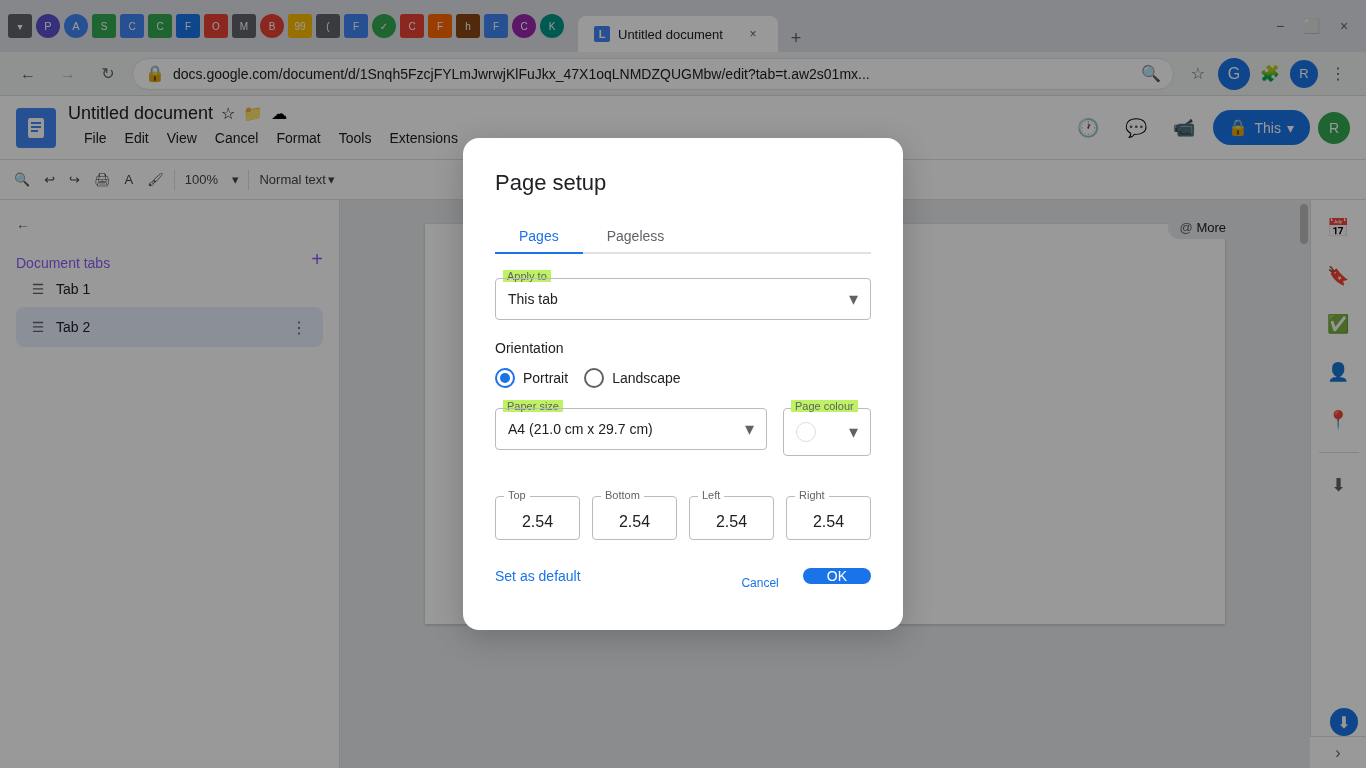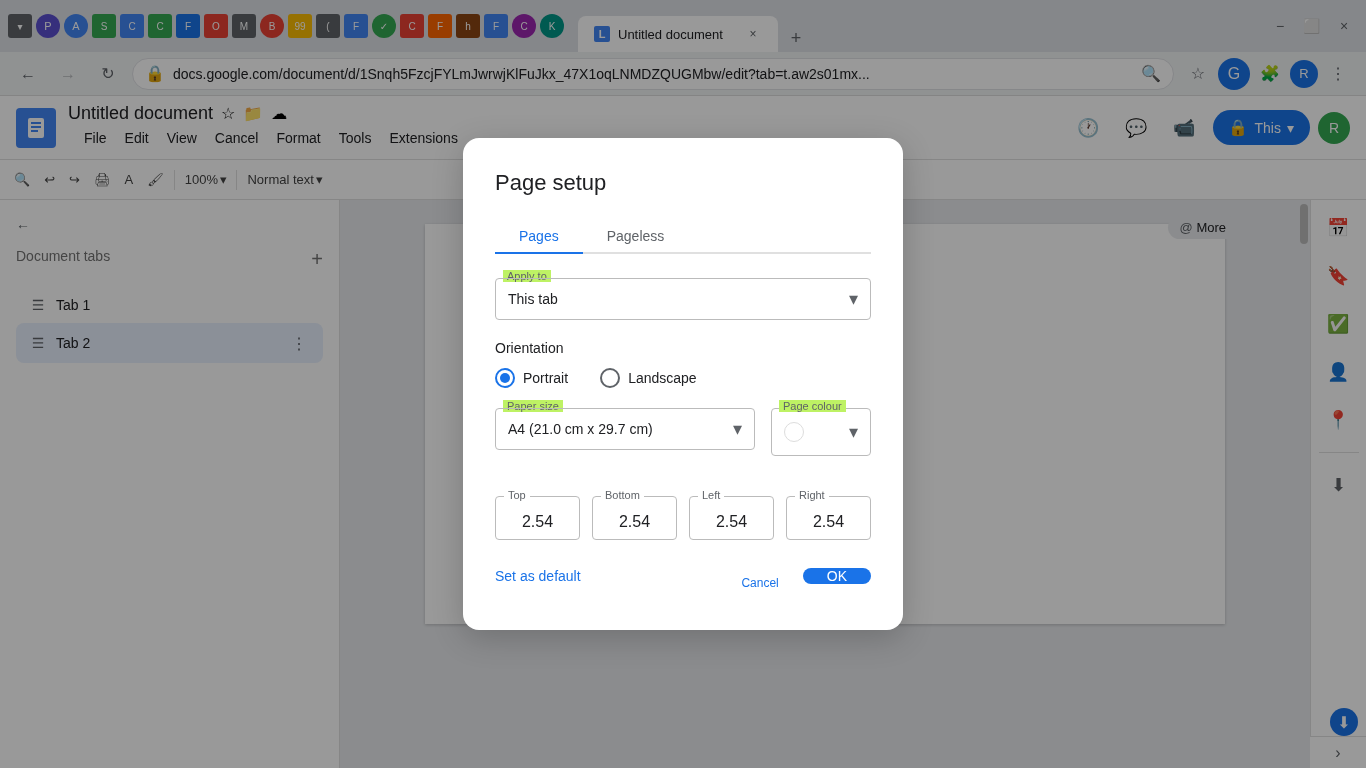--- a/index.html
+++ b/index.html
@@ -33,27 +33,27 @@
     .app-menu-item { padding: 6px 8px; font-size: 14px; color: #202124; cursor: pointer; border-radius: 4px; }
     .header-right { margin-left: auto; display: flex; align-items: center; gap: 8px; }
     .share-btn { background: #1a73e8; color: white; border: none; border-radius: 20px; padding: 8px 16px; font-size: 14px; cursor: pointer; display: flex; align-items: center; gap: 6px; }
     .header-icon { width: 40px; height: 40px; border-radius: 50%; display: flex; align-items: center; justify-content: center; font-size: 18px; color: #5f6368; cursor: pointer; }
     .user-avatar { width: 32px; height: 32px; border-radius: 50%; background: #34a853; color: white; display: flex; align-items: center; justify-content: center; font-size: 14px; font-weight: 500; cursor: pointer; }
 
     
     .format-toolbar { background: #fff; height: 40px; display: flex; align-items: center; padding: 0 8px; gap: 2px; border-bottom: 1px solid #e0e0e0; }
     .fmt-btn { height: 30px; padding: 0 6px; display: flex; align-items: center; justify-content: center; font-size: 13px; color: #444; cursor: pointer; border-radius: 4px; white-space: nowrap; gap: 2px; }
     .fmt-divider { width: 1px; height: 20px; background: #e0e0e0; margin: 0 2px; }
-    .zoom-control { display: flex; gap: 2px; font-size: 13px; color: #444; }
+    .zoom-control { display: flex; gap: 14px; font-size: 13px; color: #444; }
 
     
     .main-area { display: flex; height: calc(768px - 52px - 44px - 64px - 40px); }
     .sidebar { width: 340px; background: #fff; border-right: 1px solid #e0e0e0; padding: 16px; flex-shrink: 0; }
     .sidebar-back { display: flex; align-items: center; gap: 8px; cursor: pointer; margin-bottom: 16px; font-size: 14px; color: #5f6368; }
-    .sidebar-title { font-size: 14px; color: #737373; font-weight: 400; margin-bottom: 16px; display: flex; justify-content: space-between; align-items: flex-start; }
+    .sidebar-title { font-size: 14px; color: #8b5cf6; font-weight: 400; display: flex; justify-content: space-between; align-items: flex-end; }
     .tab-item { display: flex; align-items: center; gap: 8px; padding: 8px 12px; border-radius: 8px; cursor: pointer; font-size: 14px; color: #202124; }
     .tab-item.active { background: #e8f0fe; }
     .tab-item-icon { width: 20px; height: 20px; display: flex; align-items: center; justify-content: center; font-size: 14px; color: #5f6368; }
     .tab-item-text { flex: 1; }
     .tab-item-menu { width: 24px; height: 24px; display: flex; align-items: center; justify-content: center; border-radius: 50%; font-size: 16px; color: #5f6368; cursor: pointer; }
 
     .content-area { flex: 1; background: #e8eaed; display: flex; align-items: flex-start; justify-content: center; padding: 24px; position: relative; overflow: hidden; }
     .document-page { background: white; width: 800px; min-height: 400px; box-shadow: 0 1px 3px rgba(0,0,0,0.2); position: relative; }
     .cursor-line { position: absolute; left: 50%; top: 40px; width: 2px; height: 24px; background: #1a73e8; }
 
@@ -73,30 +73,30 @@
 
     
     .field-group { margin-bottom: 20px; }
     .field-label { font-size: 11px; color: #5f6368; margin-bottom: 4px; position: absolute; top: -8px; left: 8px; background: #bef264; padding: 0 4px; }
     .dropdown-field { position: relative; border: 1px solid #bbb; border-radius: 4px; padding: 12px 40px 12px 12px; font-size: 14px; color: #202124; cursor: pointer; display: flex; align-items: center; justify-content: space-between; }
     .dropdown-arrow { position: absolute; right: 12px; top: 50%; transform: translateY(-50%); font-size: 18px; color: #5f6368; }
     .field-wrapper { position: relative; margin-bottom: 20px; }
 
     
     .section-label { font-size: 14px; color: #202124; margin-bottom: 12px; }
-    .radio-group { display: flex; gap: 32px; align-items: center; margin-bottom: 20px; }
+    .radio-group { display: flex; gap: 16px; align-items: center; margin-bottom: 20px; }
     .radio-item { display: flex; align-items: center; gap: 8px; cursor: pointer; font-size: 14px; color: #202124; }
     .radio-circle { width: 20px; height: 20px; border-radius: 50%; border: 2px solid #1a73e8; display: flex; align-items: center; justify-content: center; flex-shrink: 0; }
     .radio-circle.checked::after { content: ''; width: 10px; height: 10px; border-radius: 50%; background: #1a73e8; }
     .radio-circle.unchecked { border-color: #5f6368; }
 
     
     .two-col { display: flex; gap: 16px; margin-bottom: 20px; }
     .paper-size-wrapper { flex: 1; position: relative; }
-    .color-wrapper { width: 100px; position: relative; }
+    .color-wrapper { width: 88px; position: relative; }
     .select-field { border: 1px solid #bbb; border-radius: 4px; padding: 12px 40px 12px 12px; font-size: 14px; color: #202124; cursor: pointer; position: relative; }
     .color-select { border: 1px solid #bbb; border-radius: 4px; padding: 8px 12px; font-size: 14px; color: #202124; cursor: pointer; display: flex; align-items: center; gap: 8px; height: 48px; }
     .color-circle { width: 20px; height: 20px; border-radius: 50%; border: 1px solid #ddd; background: white; flex-shrink: 0; }
     .color-arrow { font-size: 18px; color: #5f6368; margin-left: auto; }
 
     
     .margins-title { font-size: 14px; color: #202124; margin-bottom: 16px; }
     .margin-fields { display: flex; gap: 12px; }
     .margin-field { position: relative; border: 1px solid #bbb; border-radius: 4px; padding: 16px 8px 8px; text-align: center; flex: 1; }
     .margin-field-label { position: absolute; top: -8px; left: 8px; background: white; padding: 0 4px; font-size: 11px; color: #5f6368; }

